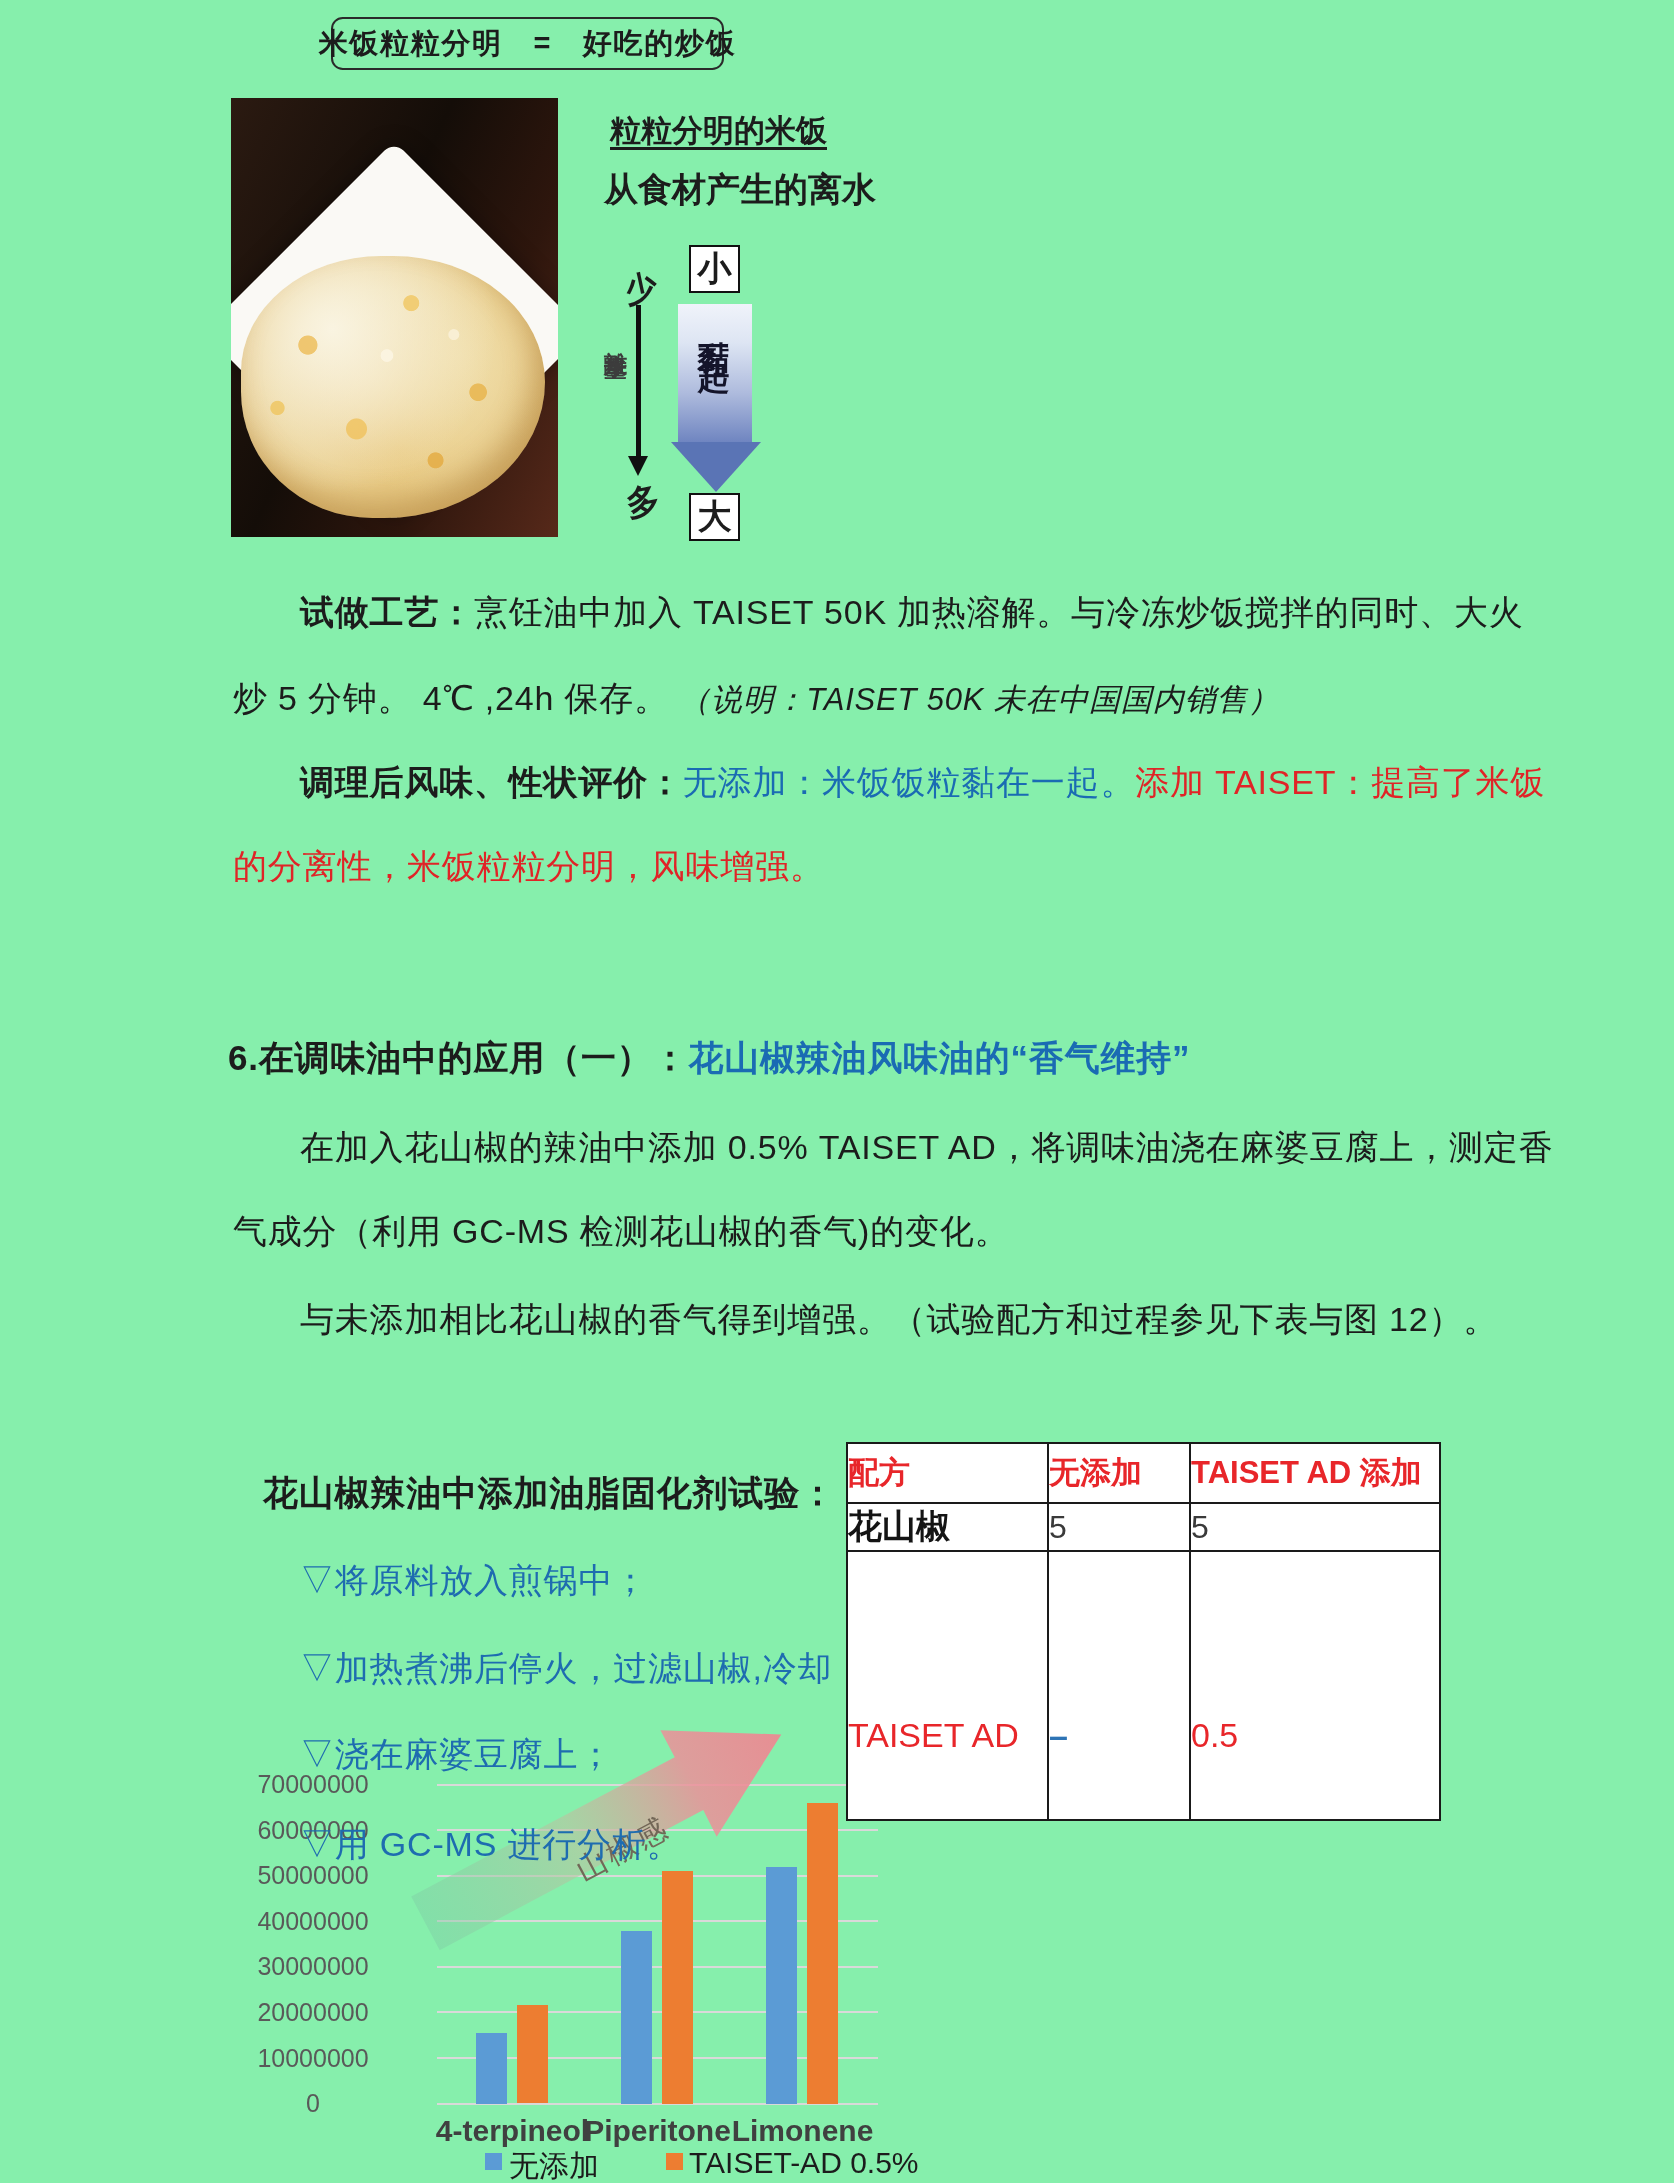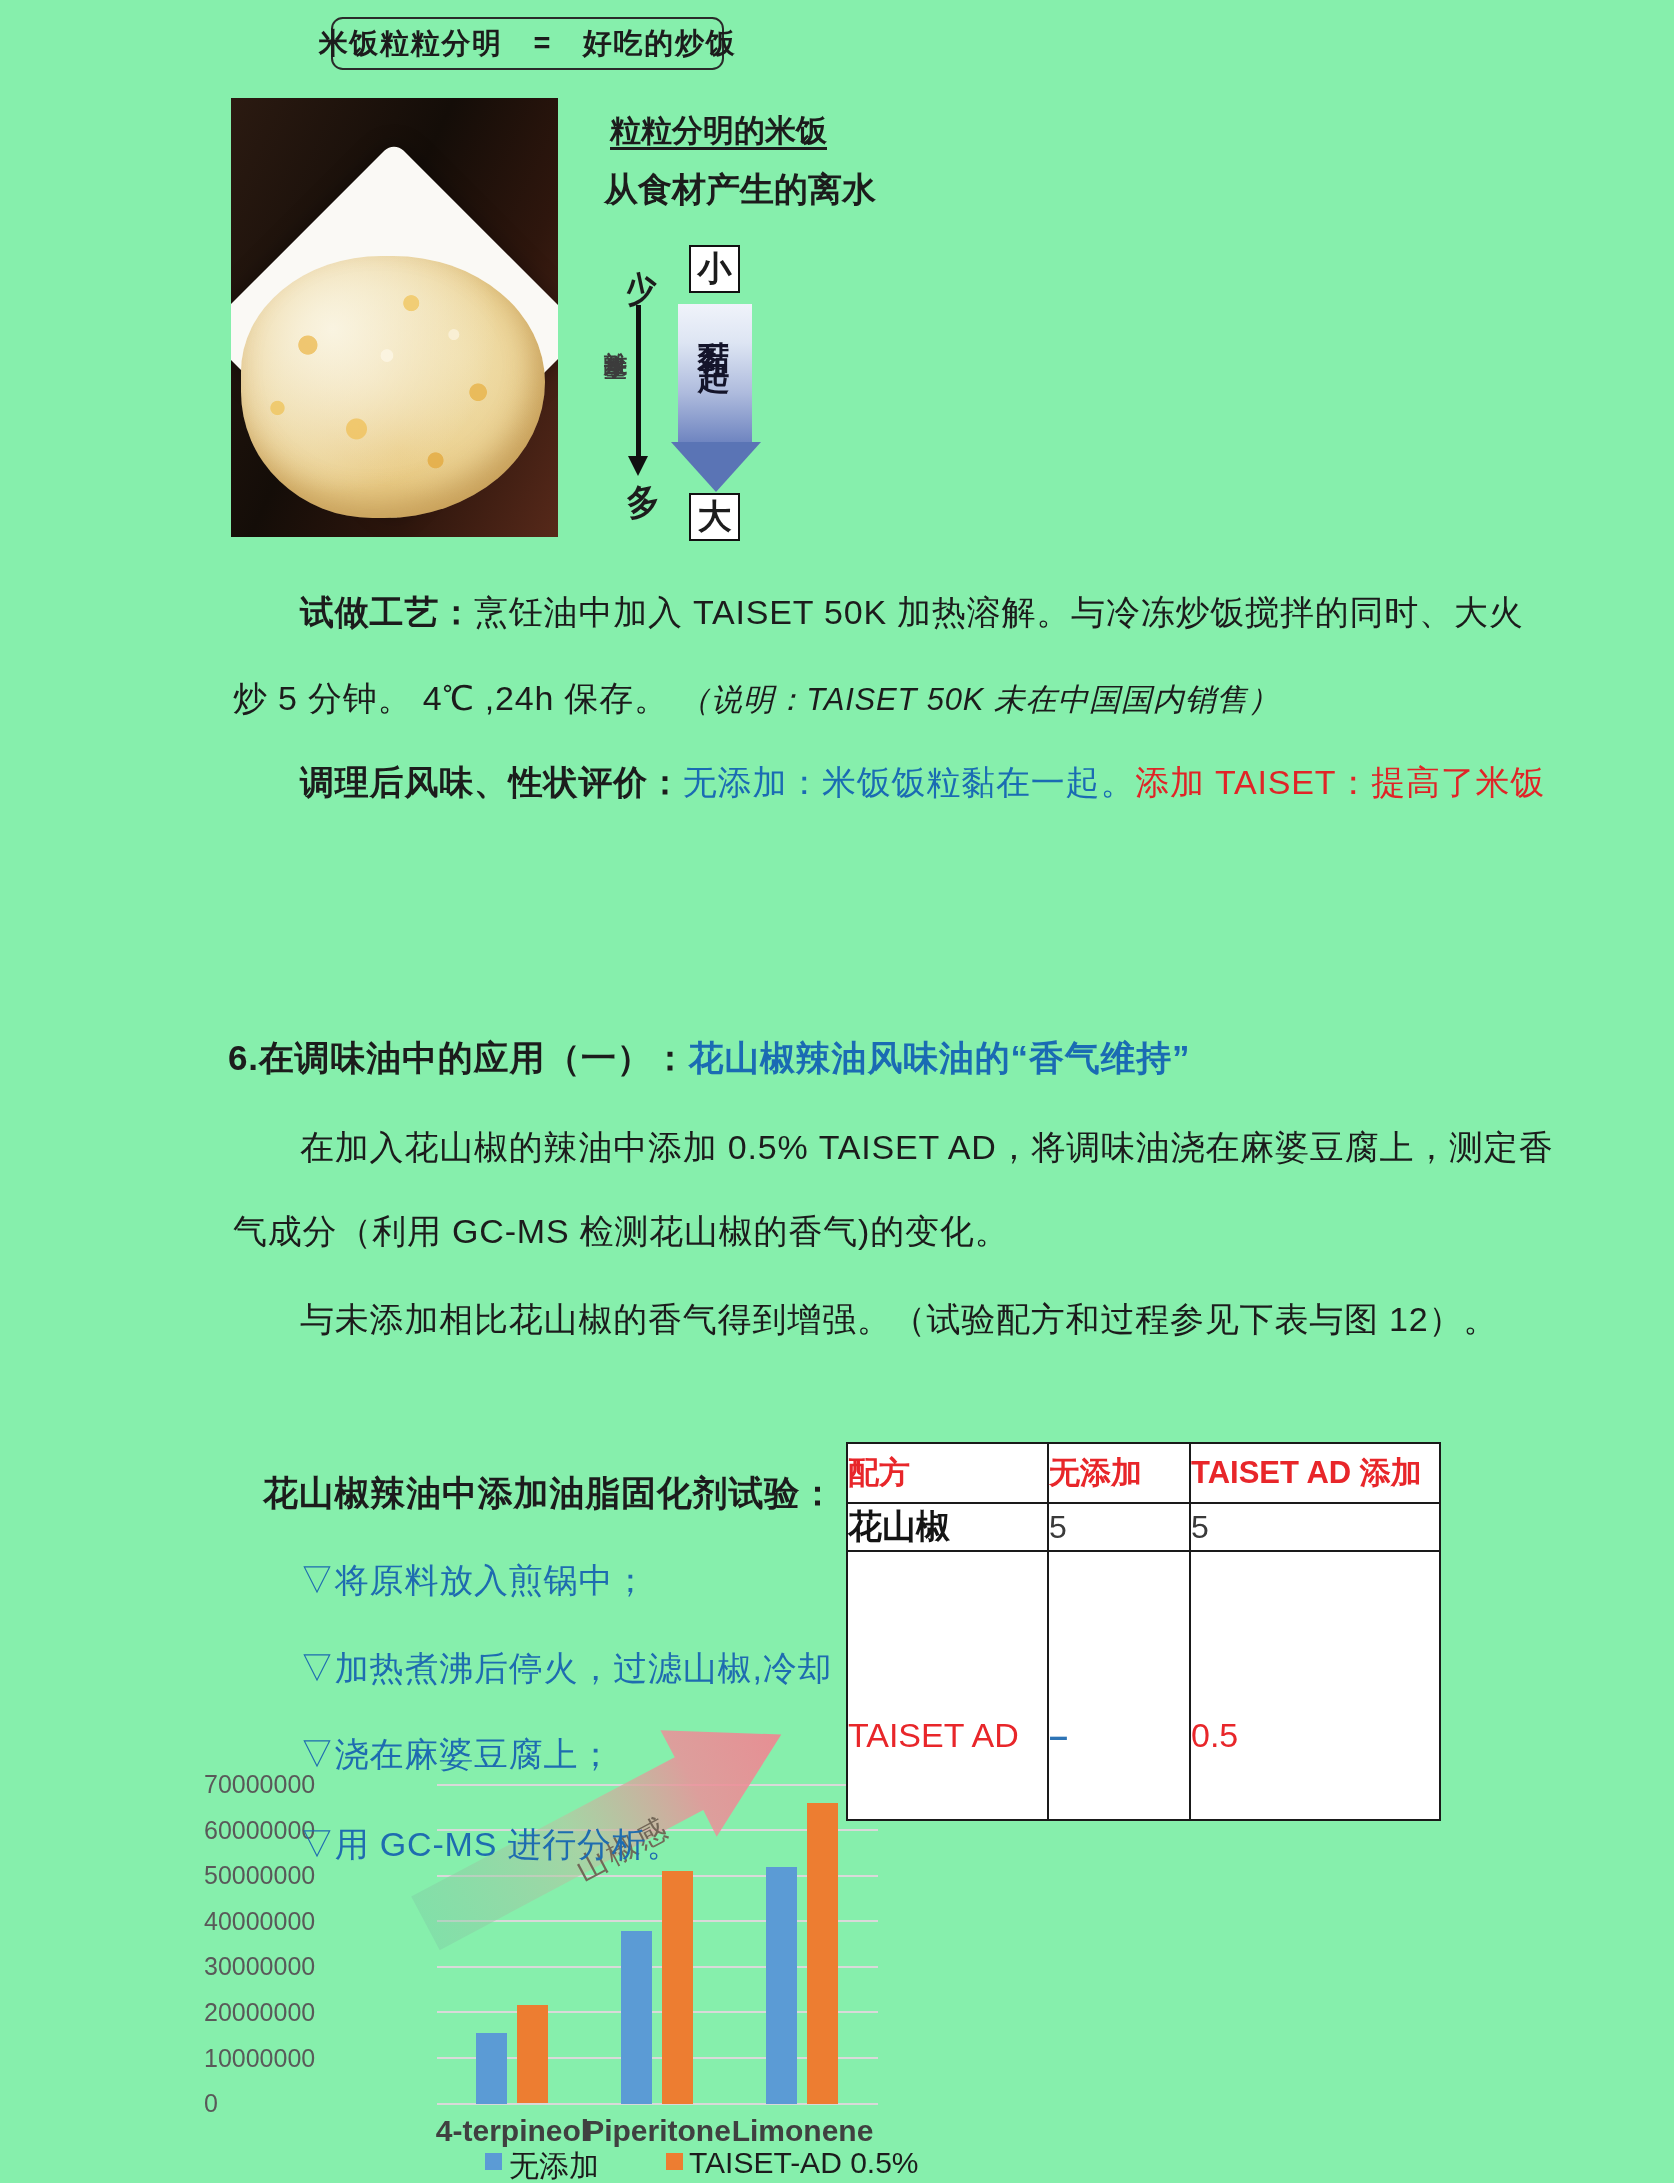--- a/index.html
+++ b/index.html
@@ -75,21 +75,21 @@
   .th-red{color:#e8262a;font-weight:700;font-size:31px;padding-left:18.5px;}
   .cell-name{font-size:34px;font-weight:600;padding-left:18.5px;color:#141414;}
   .cell-val{font-size:32px;color:#3a3a3a;padding-left:17px;}
   .r3{vertical-align:top;margin-left:41px;}
   .r3 .inner{padding-top:99px;}
   .taiset-red{color:#e8262a;font-weight:500;font-size:34px;}
   .dash-blue{color:#2e74b5;font-weight:600;font-size:34px;}
 
   
   .gridline{position:absolute;height:1.7px;background:#d9d9d9;z-index:1;}
-  .ytick{position:absolute;width:218px;text-align:left;font-size:25px;color:#595959;z-index:1;}
+  .ytick{position:absolute;width:218px;text-align:center;font-size:25px;color:#595959;z-index:1;}
   .bar{position:absolute;z-index:2;}
   .cat{position:absolute;width:185px;text-align:center;font-size:30px;font-weight:600;color:#404040;z-index:2;}
   .leg-sq{position:absolute;width:17px;height:17px;z-index:2;}
   .leg-tx{position:absolute;font-size:30px;color:#1c1c1c;z-index:2;}
 
   
   .big-arrow{left:386px;top:1705px;width:470px;height:252px;z-index:3;}
 </style>
 </head>
 <body>
@@ -128,20 +128,21 @@
     <span class="b">试做工艺：</span><span>烹饪油中加入 TAISET 50K 加热溶解。与冷冻炒饭搅拌的同时、大火</span>
   </div>
   <div class="abs line" style="left:233px;top:676px;">
     <span>炒 5 分钟。 4℃ ,24h 保存。</span>
     <span class="it">（说明：TAISET 50K 未在中国国内销售）</span>
   </div>
 
   <div class="abs line" style="left:300px;top:760px;">
     <span class="b">调理后风味、性状评价：</span><span class="blue">无添加：米饭饭粒黏在一起。</span><span class="red">添加 TAISET：提高了米饭</span>
   </div>
+  <div class="abs line red" style="left:233px;top:844px;">的分离性，米饭粒粒分明，风味增强。</div>
 
   <div class="abs h6" style="left:228px;top:1035px;">
     <span>6.在调味油中的应用（一）：</span><span class="blue">花山椒辣油风味油的“香气维持”</span>
   </div>
 
   <div class="abs line" style="left:300px;top:1125px;">在加入花山椒的辣油中添加 0.5% TAISET AD，将调味油浇在麻婆豆腐上，测定香</div>
   <div class="abs line" style="left:233px;top:1209px;">气成分（利用 GC-MS 检测花山椒的香气)的变化。</div>
   <div class="abs line" style="left:300px;top:1297px;">与未添加相比花山椒的香气得到增强。（试验配方和过程参见下表与图 12）。</div>
 
   <div class="abs exp-title">花山椒辣油中添加油脂固化剂试验：</div>

